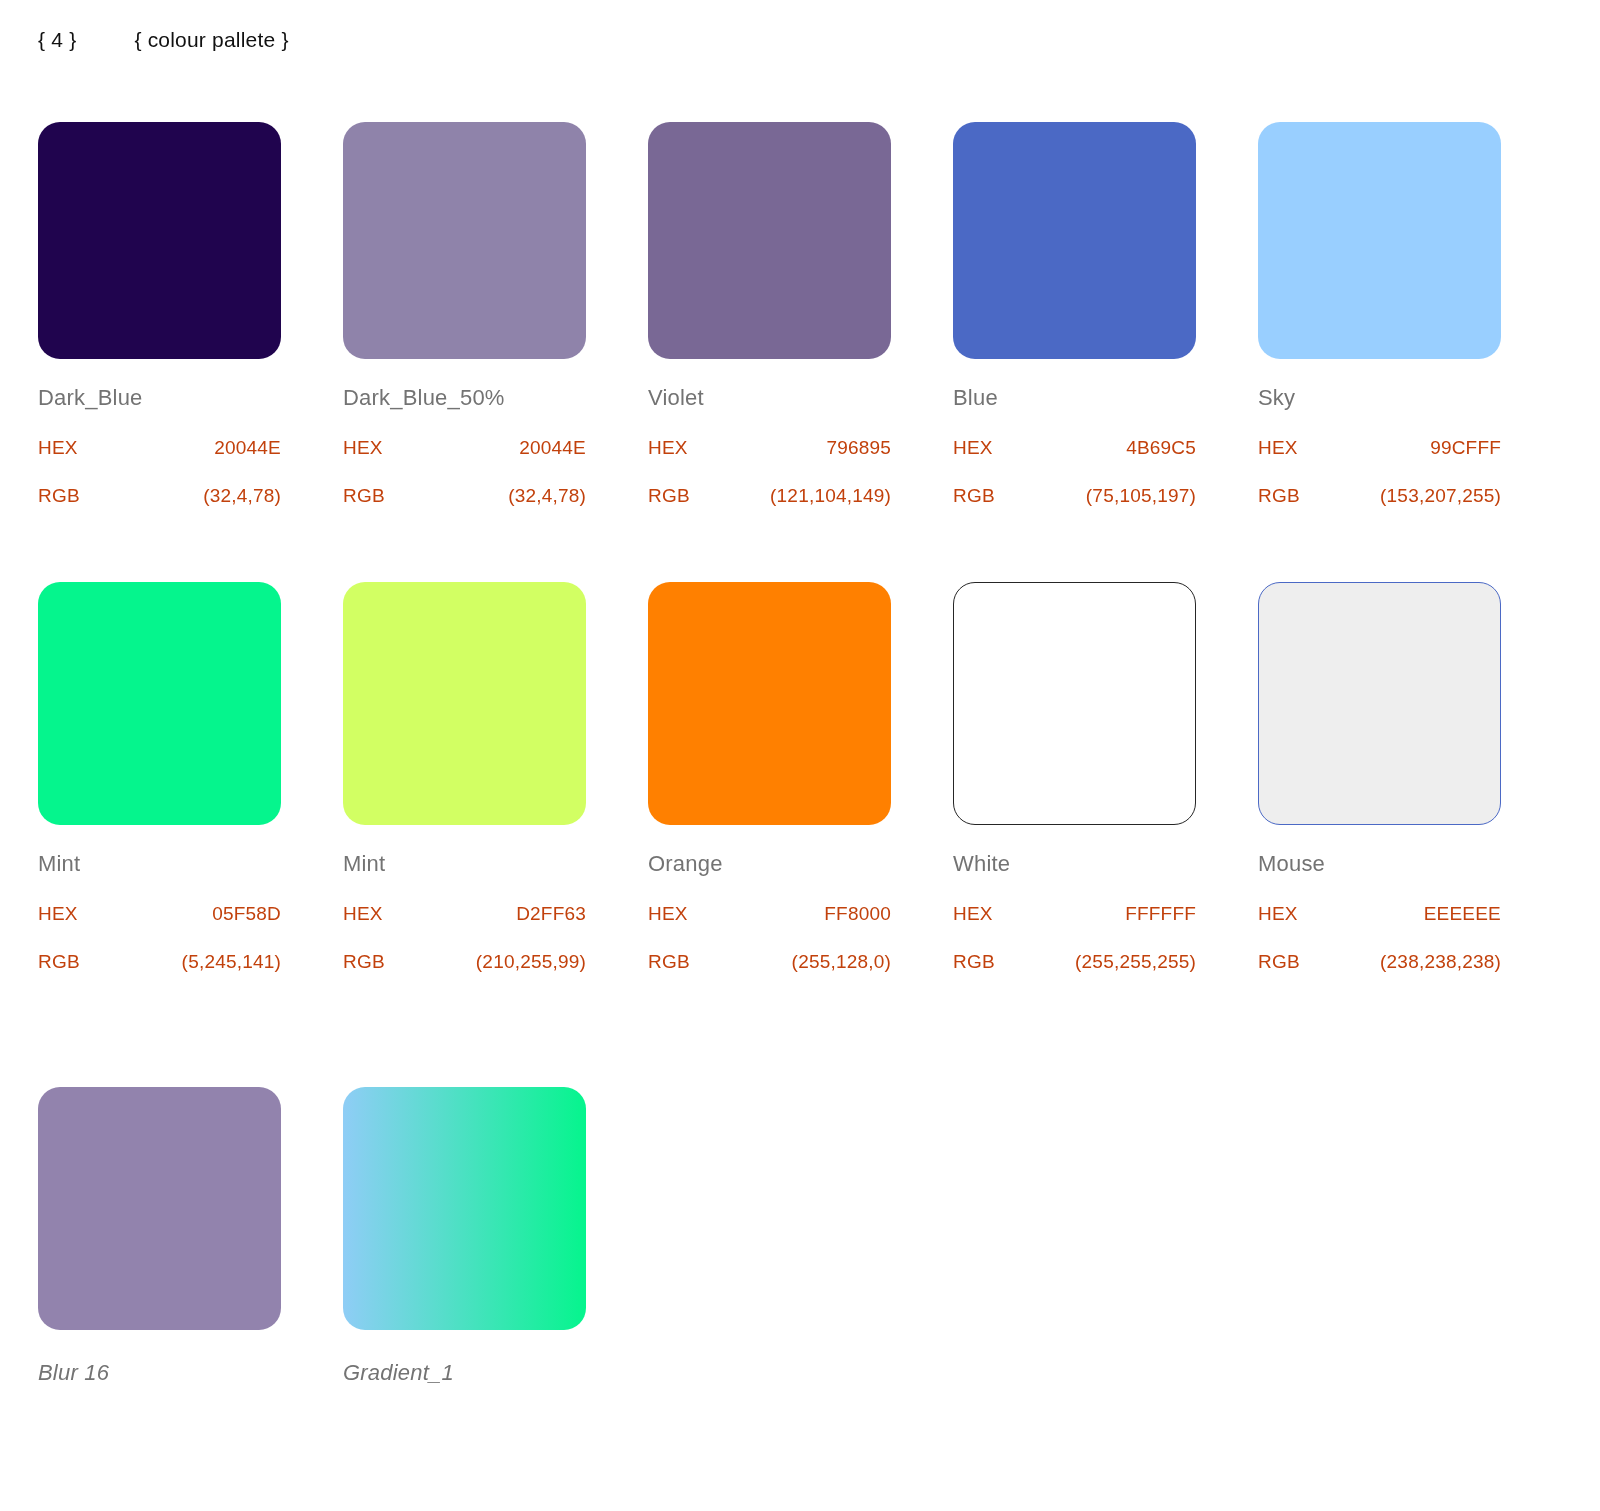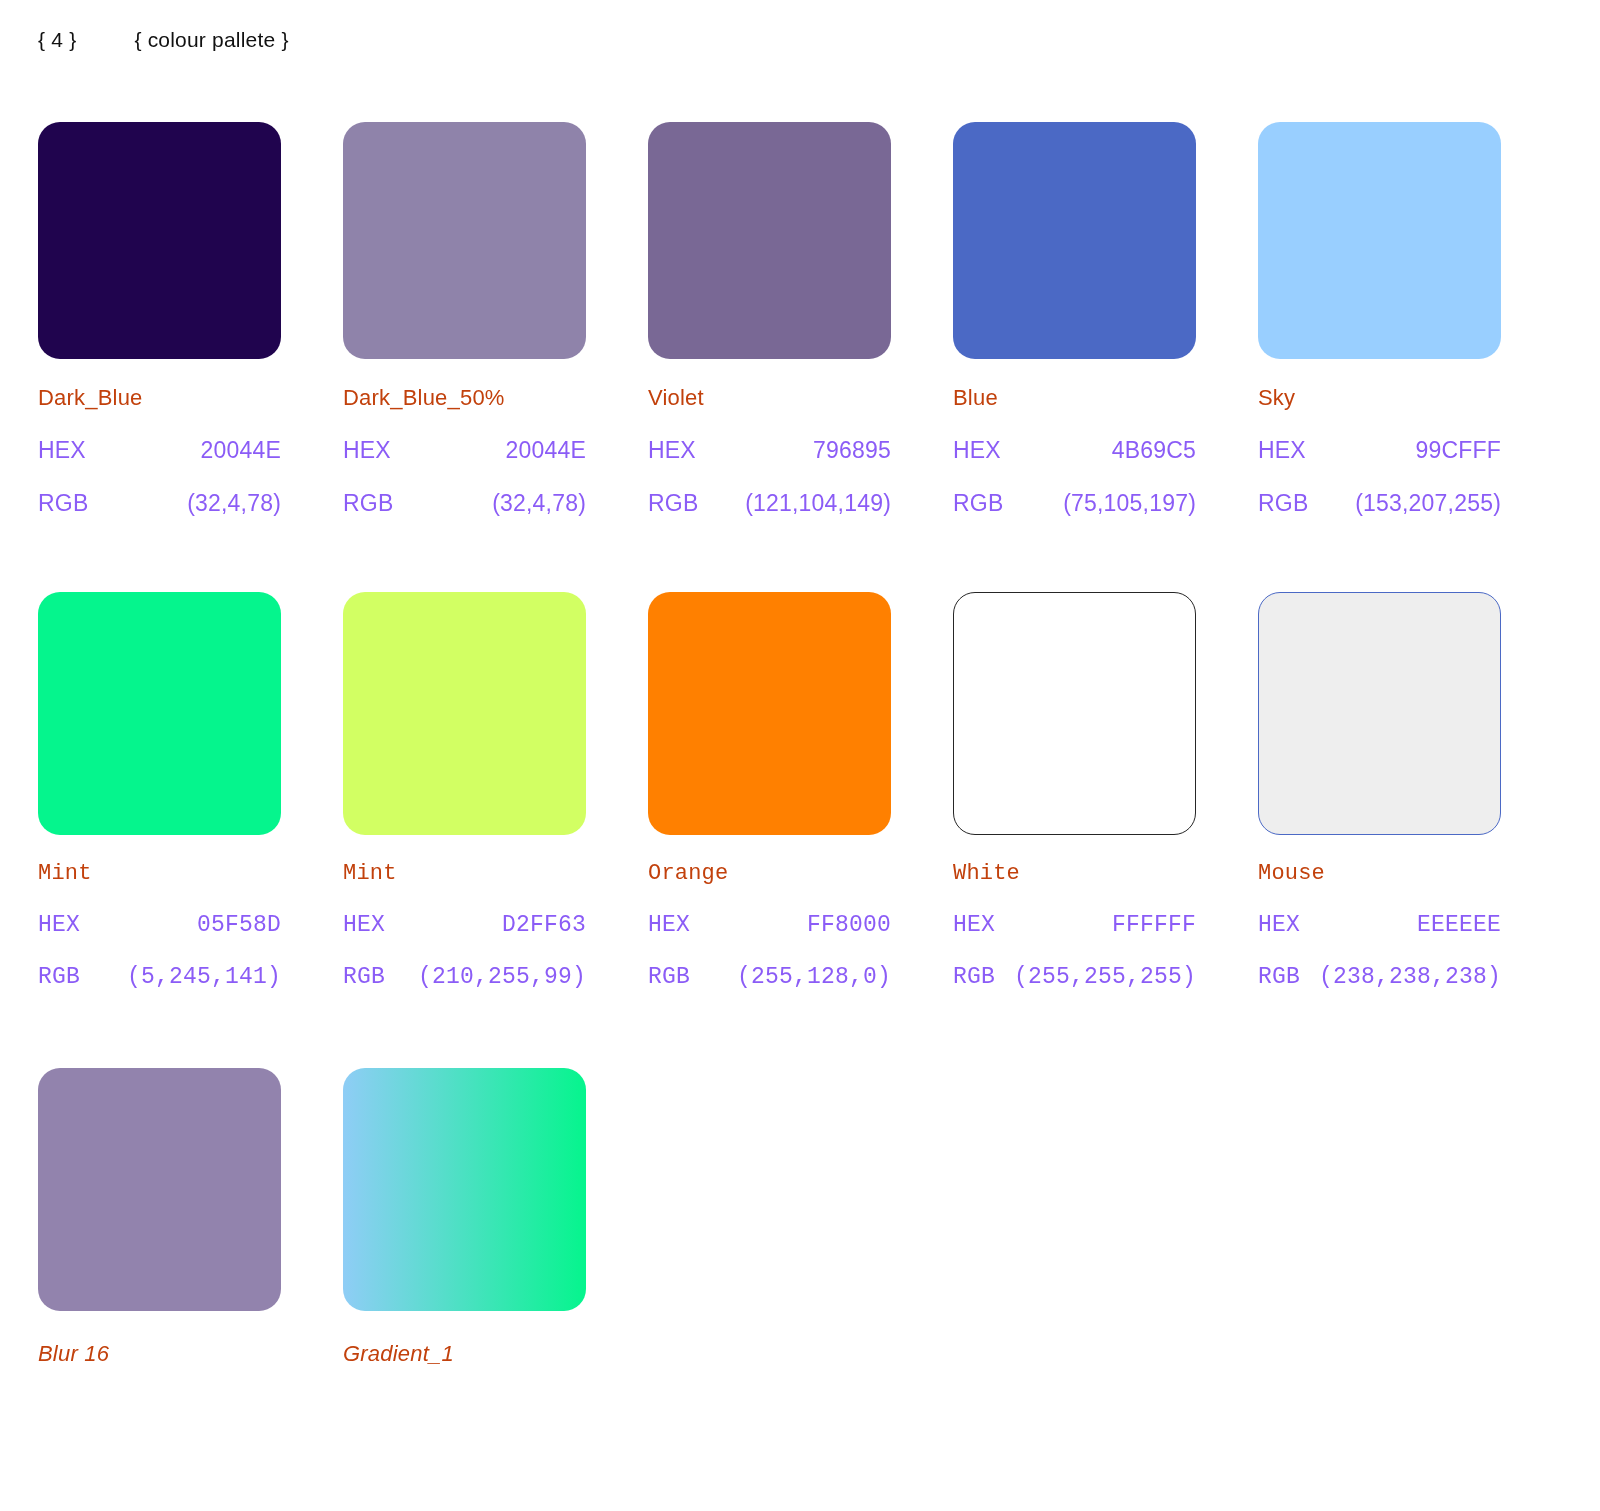--- a/index.html
+++ b/index.html
@@ -46,48 +46,48 @@
     row-gap: 0;
   }
 
   .cell {
     width: 243px;
     margin-bottom: 0;
   }
 
   
   .grid .cell.row-0 { margin-bottom: 75px; }
-  .grid .cell.row-1 { margin-bottom: 78px; font-family: Liberation Mono, monospace; }
+  .grid .cell.row-1 { margin-bottom: 114px; }
   .grid .cell.row-2 { margin-bottom: 0; }
 
   .swatch {
     width: 243px;
     height: 237px;
     border-radius: 22px;
     background: #ccc;
   }
 
   .cell.row-1 .swatch { height: 243px; }
   .cell.row-2 .swatch { height: 243px; }
 
   .name {
     font-size: 22px;
     letter-spacing: 0.2px;
-    color: #c2410c;
+    color: #737373;
     margin-top: 26px;
     white-space: nowrap;
   }
 
   .valrow {
     display: flex;
     justify-content: space-between;
     align-items: baseline;
-    font-size: 23px;
+    font-size: 19px;
     letter-spacing: 0.2px;
-    color: #8b5cf6;
+    color: #c2410c;
     margin-top: 26px;
     white-space: nowrap;
   }
   .valrow .key { }
   .valrow .val { }
 
   .cell.row-2 .name { margin-top: 30px; font-style: italic; }
 
   
   .sw-darkblue     { background: #20044E; }

